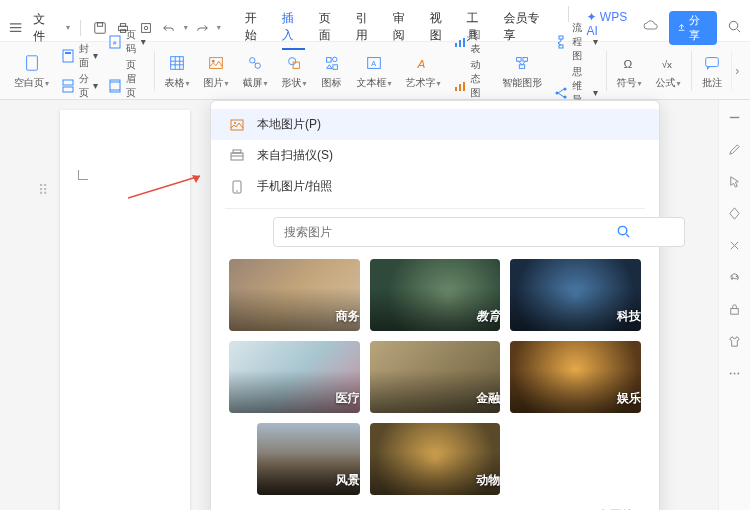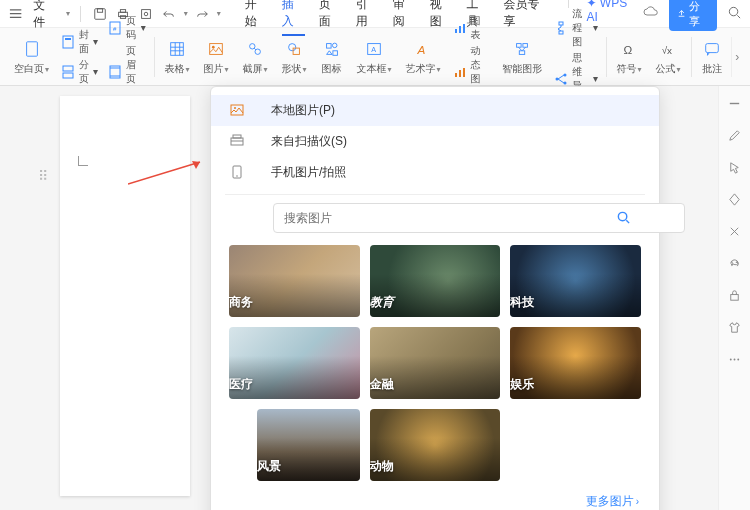--- a/index.html
+++ b/index.html
@@ -1,19 +1,19 @@
 <!DOCTYPE html>
 <html><head>
 <meta charset="utf-8">
 <style>
 * { box-sizing: border-box; margin: 0; padding: 0; font-family: "Microsoft YaHei", "PingFang SC", sans-serif; }
 body { width: 750px; height: 510px; background: #fff; overflow: hidden; font-size: 12px; color: #333; }
 
 
-.menubar { height: 28px; display: flex; align-items: center; padding: 0 8px; border-bottom: 1px solid #eee; gap: 4px; }
+.menubar { height: 28px; display: flex; align-items: center; padding: 0 8px; border-bottom: 1px solid #eee; gap: 4px; margin-top: 14px; }
 .menubar-left { display: flex; align-items: center; gap: 6px; }
 .menubar-icon { width: 16px; height: 16px; display: inline-flex; align-items: center; justify-content: center; color: #666; }
 .file-menu { font-size: 12px; color: #333; padding: 2px 4px; }
 .divider-v { width: 1px; height: 16px; background: #ddd; margin: 0 4px; }
 .qat-icon { width: 18px; height: 18px; display: inline-flex; align-items: center; justify-content: center; color: #555; cursor: pointer; }
 .qat-icon svg { width: 14px; height: 14px; }
 .tabs { display: flex; gap: 14px; margin-left: 20px; font-size: 12px; }
 .tab { color: #333; cursor: pointer; padding: 4px 0; }
 .tab.active { color: #2a6ae9; border-bottom: 2px solid #2a6ae9; }
 .ai-label { color: #4a7dff; font-weight: 500; }
@@ -43,31 +43,31 @@
 .drag-handle { position: absolute; left: 38px; top: 82px; color: #bbb; font-size: 10px; letter-spacing: 2px; cursor: move; }
 .drag-handle::before { content: "⠿"; font-size: 14px;}
 
 
 .arrow { position: absolute; top: 72px; left: 128px; width: 80px; height: 30px; pointer-events: none; }
 .arrow line { stroke: #e74c3c; stroke-width: 1.5; }
 .arrow polygon { fill: #e74c3c; }
 
 
 .dropdown { position: absolute; top: 0px; left: 210px; width: 450px; background: #fff; border: 1px solid #e0e0e0; border-radius: 6px; box-shadow: 0 4px 18px rgba(0,0,0,0.12); padding: 8px 0 14px; }
-.dd-item { display: flex; align-items: flex-start; gap: 26px; padding: 7px 18px; font-size: 12px; color: #333; cursor: pointer; }
+.dd-item { display: flex; align-items: flex-end; gap: 12px; padding: 7px 18px; font-size: 12px; color: #333; cursor: pointer; }
 .dd-item:hover, .dd-item.hover { background: #f0f4ff; }
 .dd-icon { width: 16px; height: 16px; display: inline-flex; color: #e67e22; }
 .dd-icon.gray { color: #888; }
 .dd-sep { height: 1px; background: #eee; margin: 6px 14px; }
 .dd-search { margin: 8px 18px 12px; position: relative; }
 .dd-search input { width: 100%; height: 30px; border: 1px solid #ddd; border-radius: 4px; padding: 0 32px 0 10px; font-size: 12px; outline: none; margin-left: 44px; }
 .dd-search .sicon { position: absolute; right: 10px; top: 7px; color: #3a8bff; }
 
 .gallery { display: grid; grid-template-columns: repeat(3, 1fr); gap: 10px; padding: 0 18px; }
-.card { position: relative; height: 72px; border-radius: 4px; overflow: hidden; cursor: pointer; display: flex; align-items: flex-end; justify-content: flex-start; padding-bottom: 6px; }
+.card { position: relative; height: 72px; border-radius: 4px; overflow: hidden; cursor: pointer; display: flex; align-items: flex-end; justify-content: flex-end; padding-bottom: 6px; }
 .card-label { color: #fff; font-size: 12px; font-weight: 600; text-shadow: 0 1px 3px rgba(0,0,0,0.6); z-index: 2; }
 .card::after { content: ""; position: absolute; inset: 0; background: linear-gradient(180deg, rgba(0,0,0,0) 40%, rgba(0,0,0,0.5) 100%); }
 
 .card.business { background: linear-gradient(135deg,#9a8574 0%,#c4a67b 50%,#d5bfa0 100%); }
 .card.education { background: radial-gradient(circle at 60% 50%, #6b8a6a 0%, #2f4a3a 70%); font-style: italic; }
 .card.tech { background: radial-gradient(circle at 50% 50%, #4a7ba8 0%, #1a2a3f 80%); }
 .card.medical { background: linear-gradient(135deg,#d8e5ea 0%,#a7c5cf 50%,#c98fa0 100%); }
 .card.finance { background: linear-gradient(135deg,#b8a57c 0%,#8a7a55 60%,#665a3f 100%); }
 .card.entertain { background: radial-gradient(circle at 50% 40%, #e6a94a 0%, #5a3a1a 80%); }
 .card.landscape { background: linear-gradient(180deg,#a8b8c8 0%,#7a6a55 60%,#3a2f25 100%); margin-left: 28px; }

